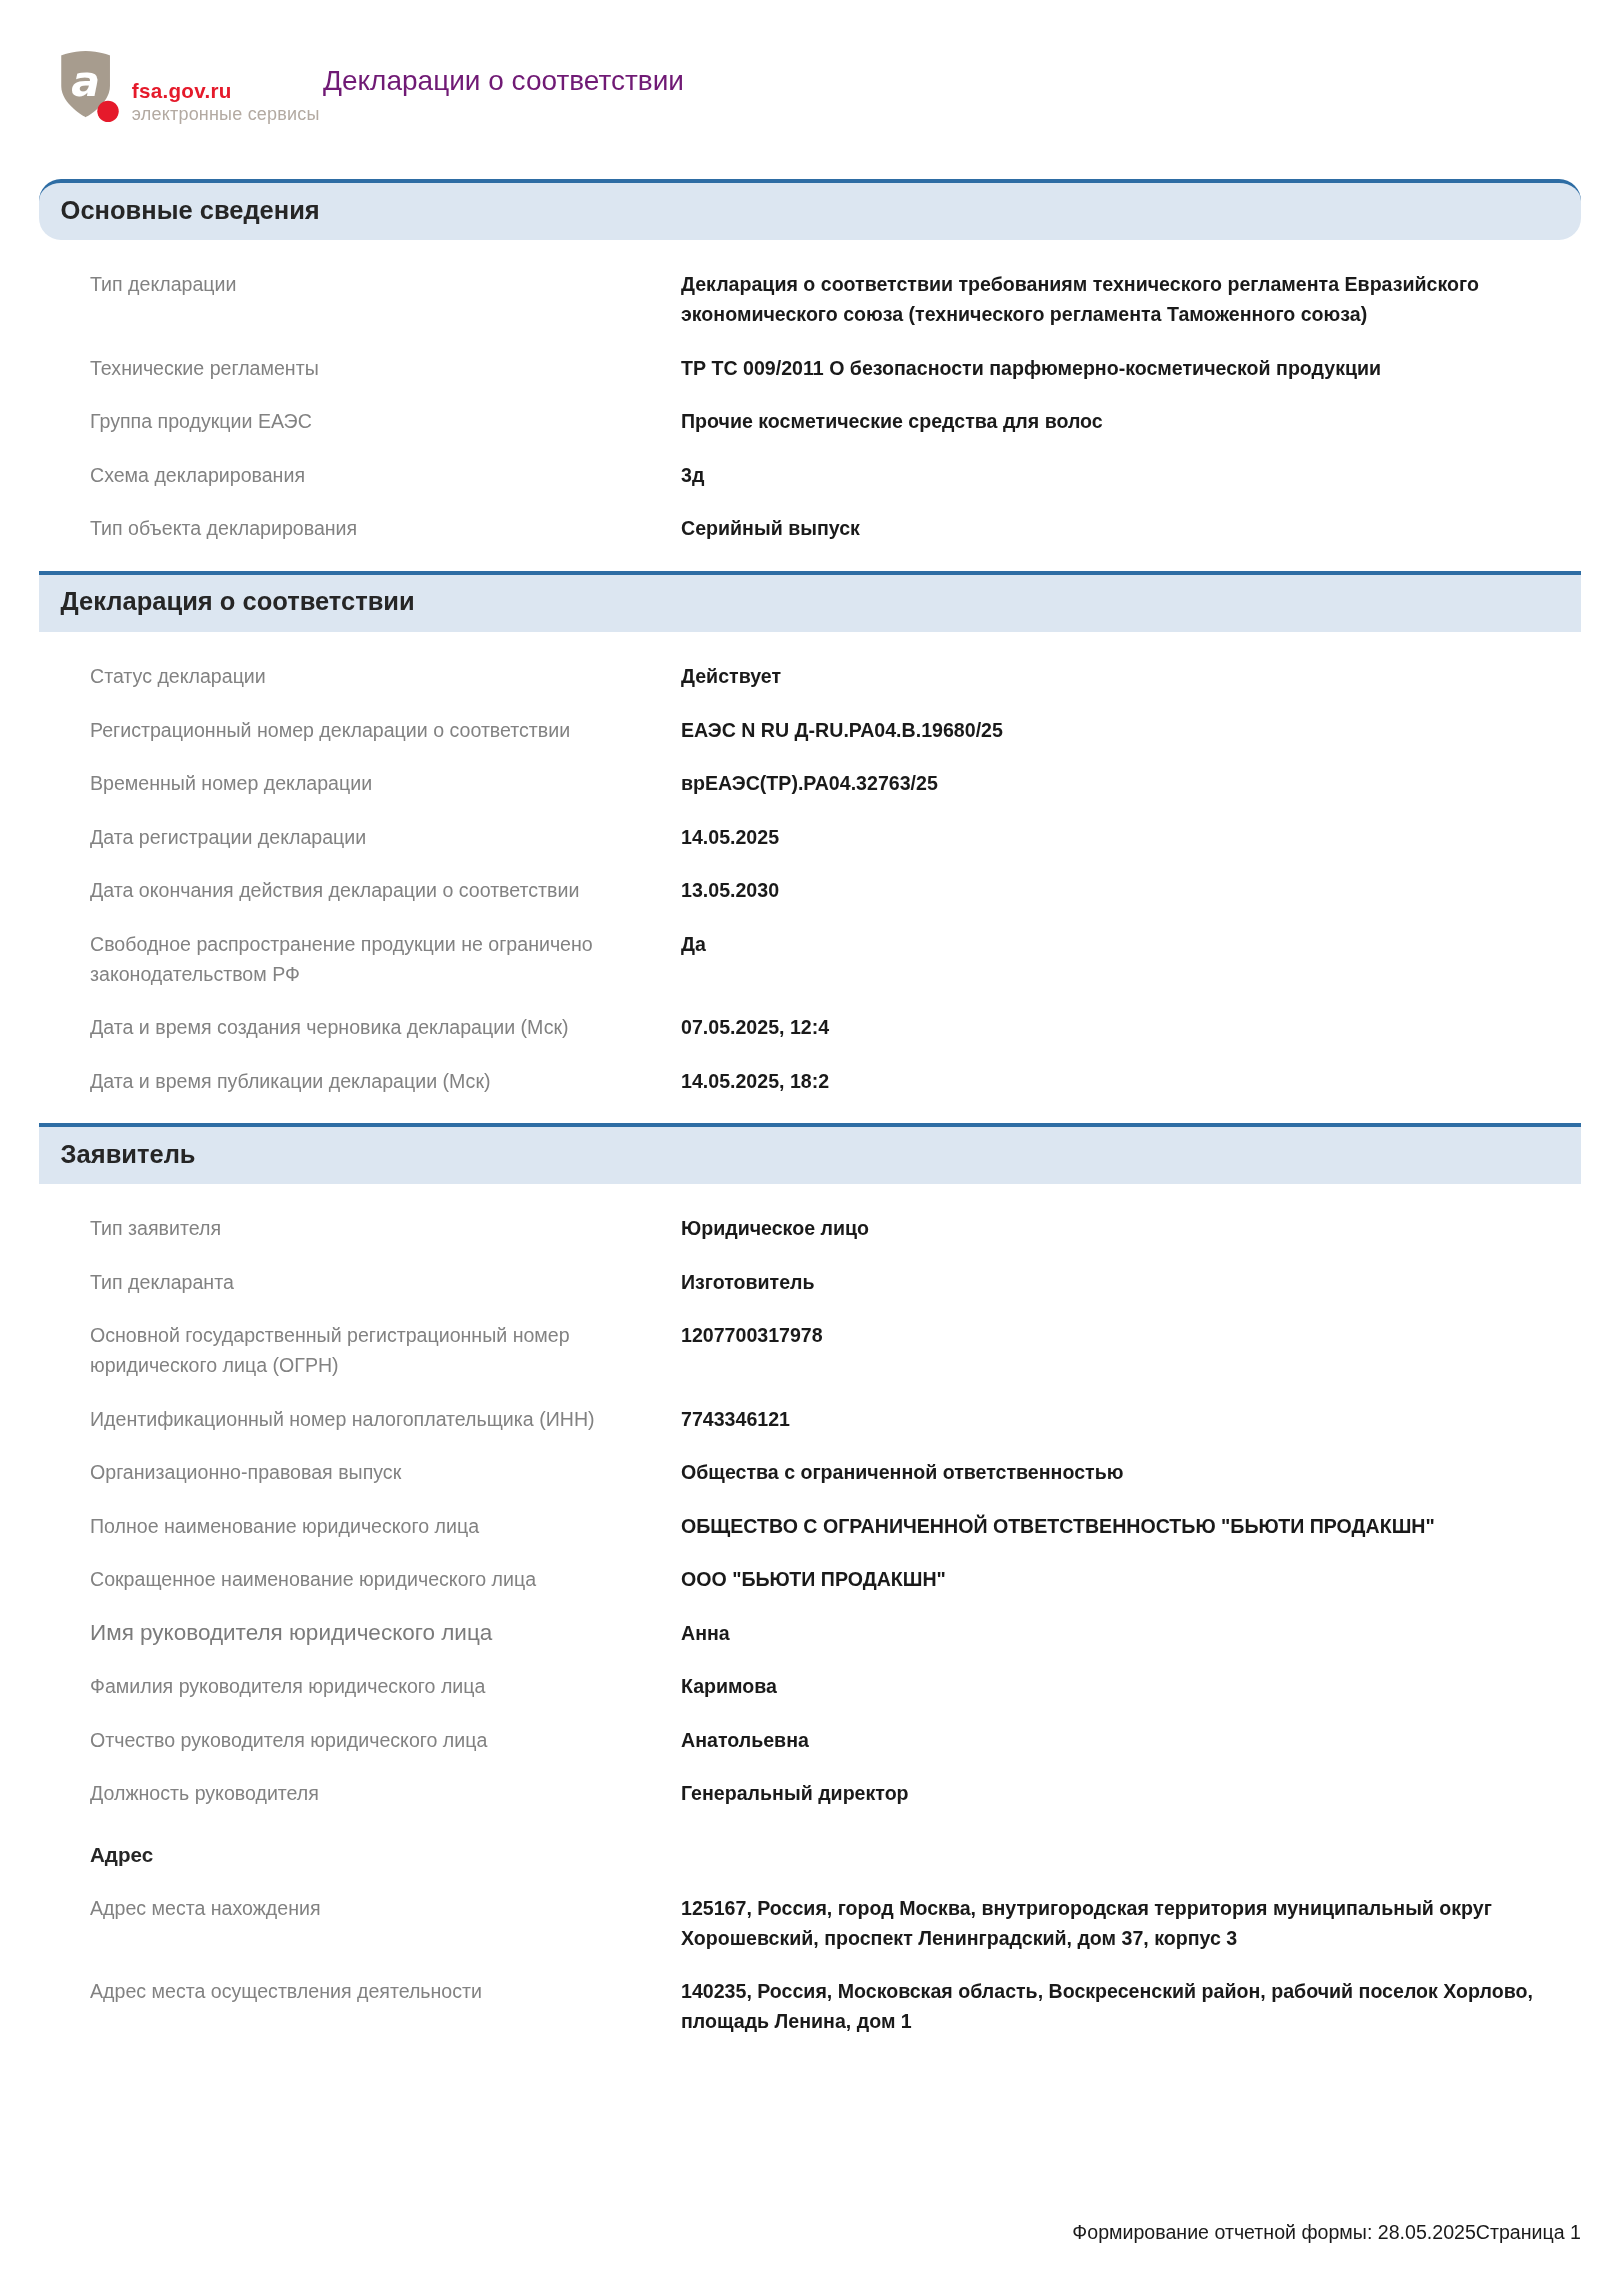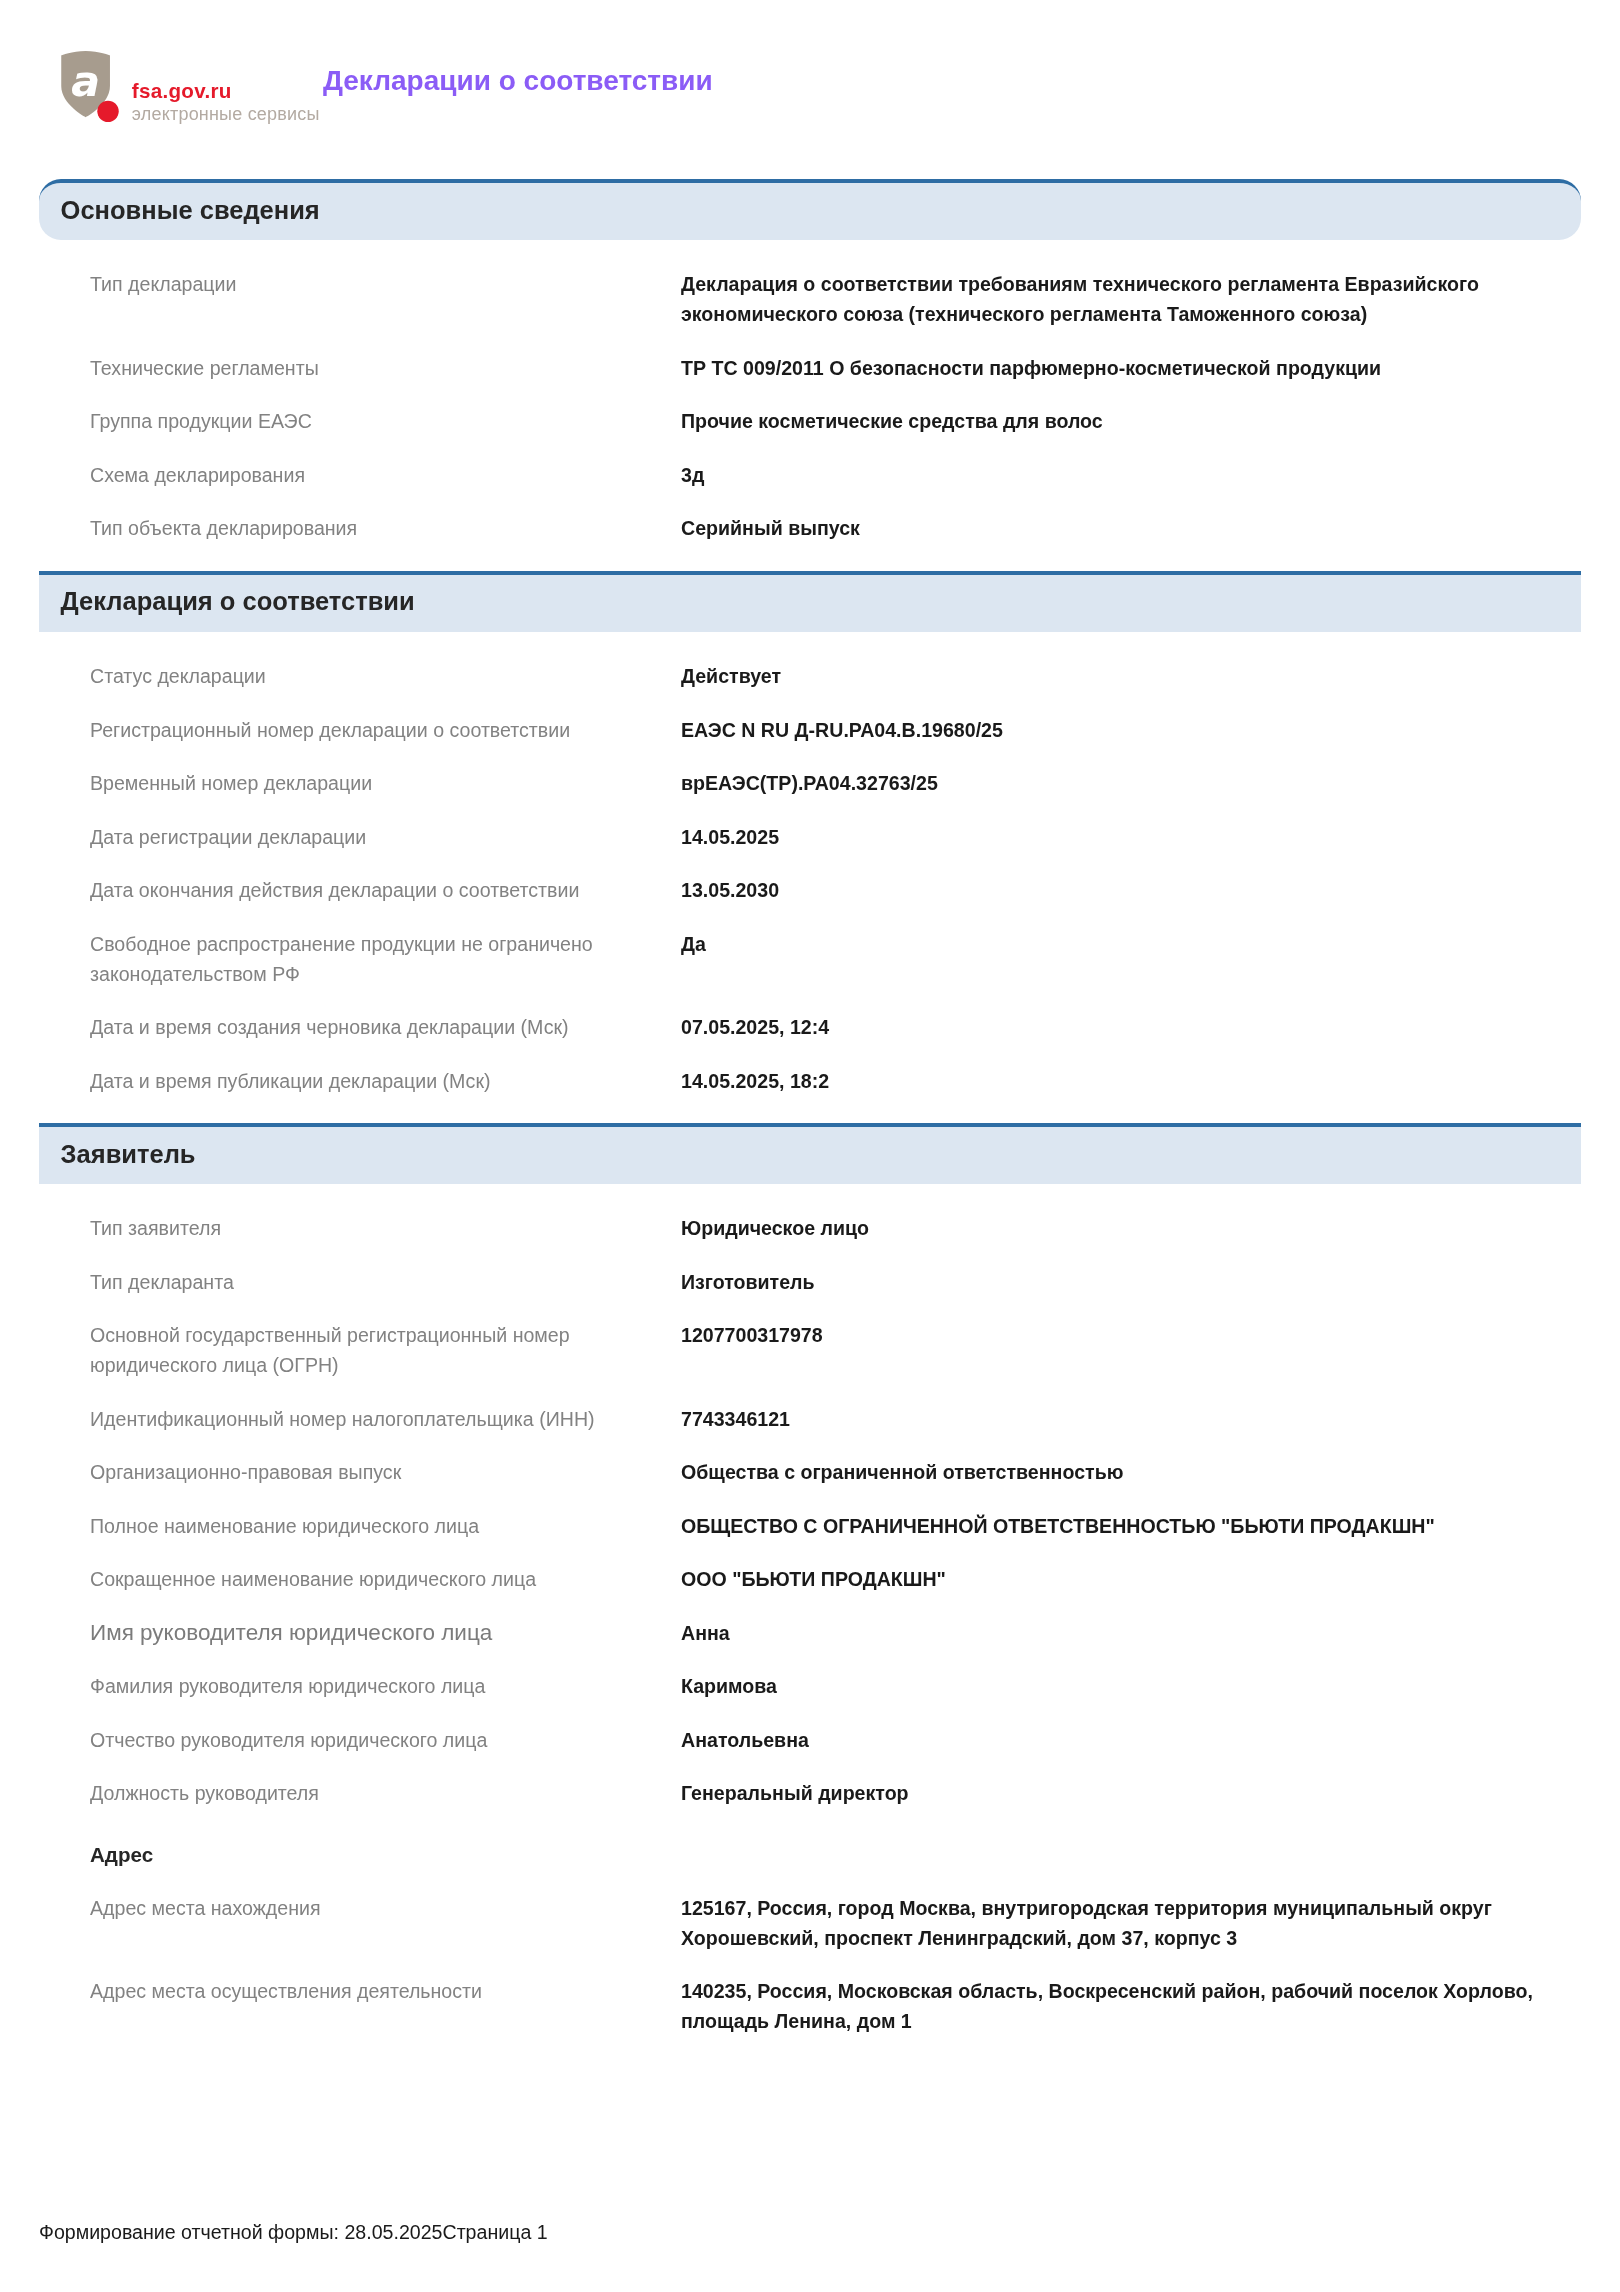--- a/index.html
+++ b/index.html
@@ -14,21 +14,21 @@
   }
   
   .header{position:relative;height:179px;}
   .logo{position:absolute;left:57px;top:49px;display:flex;align-items:flex-end;}
   .logo svg{display:block;}
   .logo-text{margin-left:9.8px;margin-bottom:2px;line-height:1;}
   .logo-brand{font-size:20.6px;font-weight:bold;color:var(--brand-red);letter-spacing:0.3px;}
   .logo-tagline{font-size:18px;color:#b3aaa2;margin-top:3.9px;letter-spacing:0.2px;}
   .page-title{
     position:absolute;left:323px;top:65px;
-    font-size:28px;font-weight:bold;color:#8b5cf6;
+    font-size:28px;font-weight:normal;color:#701a75;
   }
   
   .content{margin:0 39px;}
   .band{
     margin-top:27.4px;
     border-top:4.9px solid var(--band-border);
     background:var(--band-bg);
     padding:12.7px 0 15.7px 21.6px;
     font-size:25.5px;font-weight:bold;color:#262626;
     margin-bottom:29px;
@@ -51,21 +51,21 @@
     font-size:19.6px;line-height:30px;font-weight:bold;color:#1a1a1a;
   }
   .subhead{
     padding-left:51px;
     margin:35px 0 25.5px 0;
     font-size:20.6px;font-weight:bold;color:#262626;
   }
   
   .footer{
     position:absolute;left:39px;right:39px;bottom:49px;
-    display:flex;justify-content:flex-start;
+    display:flex;justify-content:flex-end;
     font-size:19.6px;color:#1a1a1a;
   }
 </style>
 </head>
 <body>
 
 <div class="page">
 
   <div class="header">
     <div class="logo">

